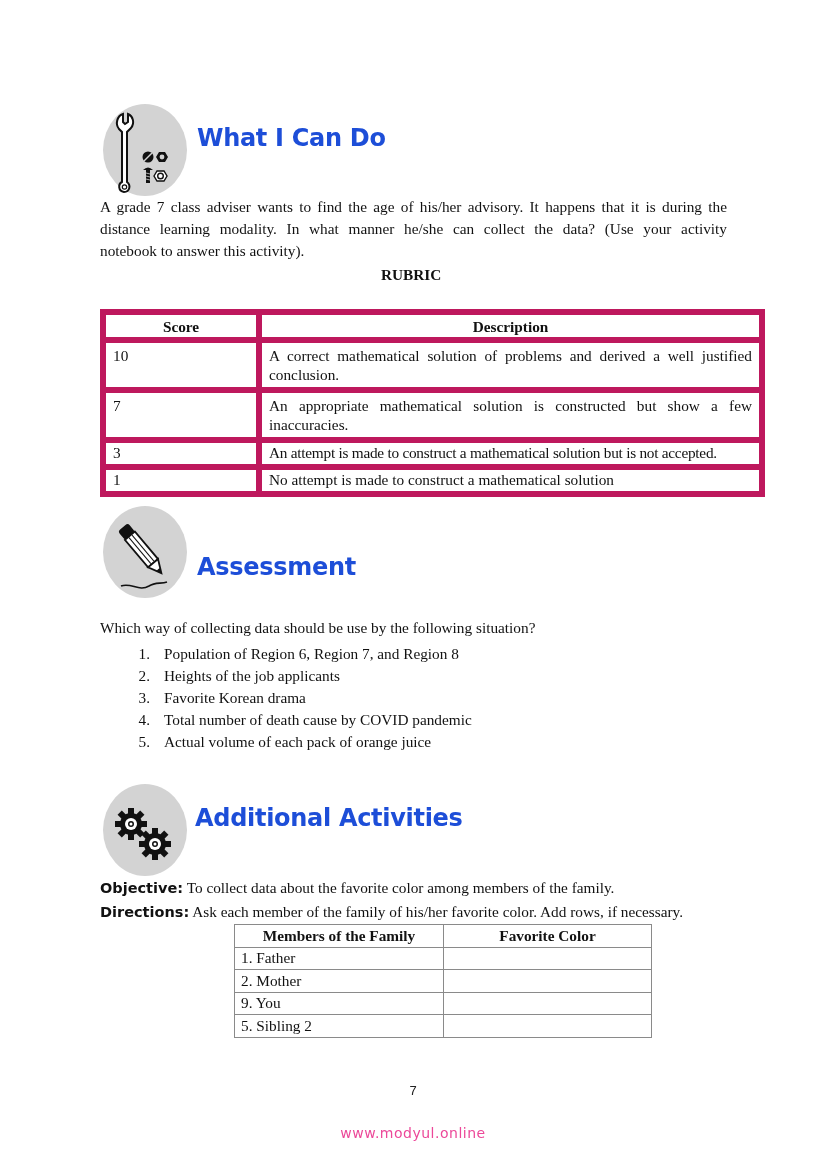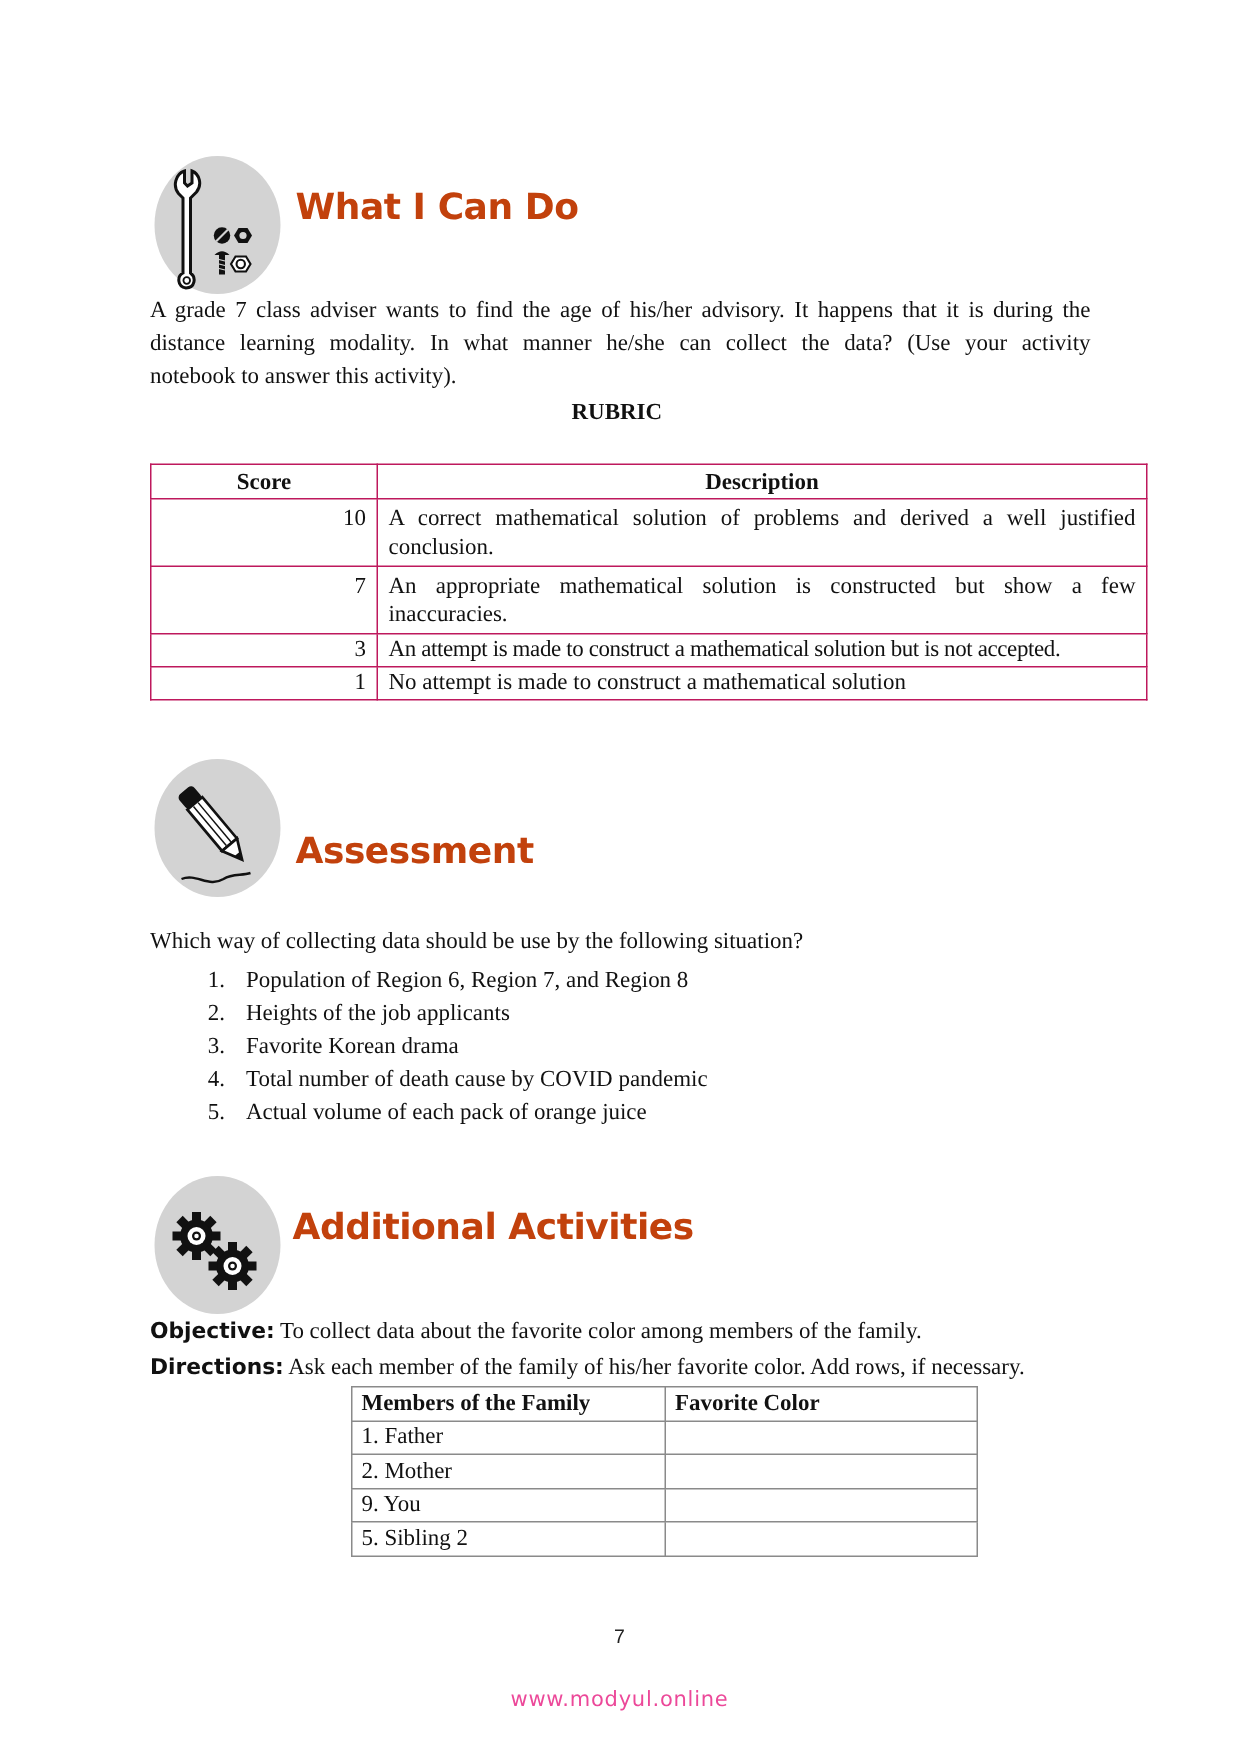--- a/index.html
+++ b/index.html
@@ -10,52 +10,52 @@
     }
     .section-icon {
       position: absolute; width: 84px; height: 92px; border-radius: 50%;
       background: #d3d3d3;
     }
     .section-icon svg { position: absolute; left: 0; top: 0; }
     .section-title {
       position: absolute;
       font-family: "DejaVu Sans", "Liberation Sans", sans-serif;
       font-weight: bold; font-size: 24px; letter-spacing: -0.3px;
-      color: #c2410c;
+      color: #1d4ed8;
     }
     .para {
       position: absolute; left: 100px; width: 627px;
       font-size: 15.3px; line-height: 22px; text-align: justify;
     }
     .para .line { display: block; text-align: justify; text-align-last: justify; height: 22px; }
     .para .line.last { text-align-last: left; }
     .center-bold {
       position: absolute; font-weight: bold; font-size: 15.3px;
     }
     table { border-collapse: collapse; position: absolute; }
     .rubric { left: 100px; top: 309px; width: 665px; font-size: 15.3px; }
-    .rubric td, .rubric th { border: 1px solid #be185d; padding: 0 7px; vertical-align: top; line-height: 19px; }
+    .rubric td, .rubric th { border: 6px solid #be185d; padding: 0 7px; vertical-align: top; line-height: 19px; }
     .rubric th { font-weight: bold; text-align: center; height: 22px; vertical-align: middle; }
-    .rubric td.score { text-align: right; width: 136px; }
+    .rubric td.score { text-align: left; width: 136px; }
     .rubric td.desc { text-align: justify; }
     .rubric td.desc .jl { display: block; text-align: justify; text-align-last: justify; }
     .rubric tr.r2 td { height: 41px; padding-top: 3px; }
     .rubric tr.r1 td { height: 21px; }
     .assess-q { position: absolute; left: 100px; top: 619px; font-size: 15.3px; }
     .assess-list { position: absolute; left: 100px; top: 643px; margin: 0; padding: 0; list-style: none; font-size: 15.3px; }
     .assess-list li { height: 22px; line-height: 22px; display: flex; }
     .assess-list li .num { width: 50px; text-align: right; padding-right: 0; box-sizing: border-box; }
     .assess-list li .txt { padding-left: 14px; }
     .label-bold {
       font-family: "DejaVu Sans", "Liberation Sans", sans-serif; font-weight: bold; font-size: 14.5px;
     }
     .obj-line { position: absolute; left: 100px; font-size: 15.3px; white-space: nowrap; }
     .family { left: 234px; top: 924px; width: 418px; font-size: 15.3px; }
     .family td, .family th { border: 1px solid #8a8a8a; padding: 0 6px; height: 21.5px; line-height: 20px; }
-    .family th { font-weight: bold; text-align: left; }
+    .family th { font-weight: bold; text-align: center; }
     .family td.member { width: 196px; }
     .page-num {
       position: absolute; left: 0; width: 826px; top: 1083px; text-align: center;
       font-family: "Liberation Sans", "DejaVu Sans", sans-serif; font-size: 13px; color: #222;
     }
     .watermark {
       position: absolute; left: 0; width: 826px; top: 1125px; text-align: center;
       font-family: "DejaVu Sans", "Liberation Sans", sans-serif; font-size: 14px; color: #ec4899; letter-spacing: 0.5px;
     }
   </style>

